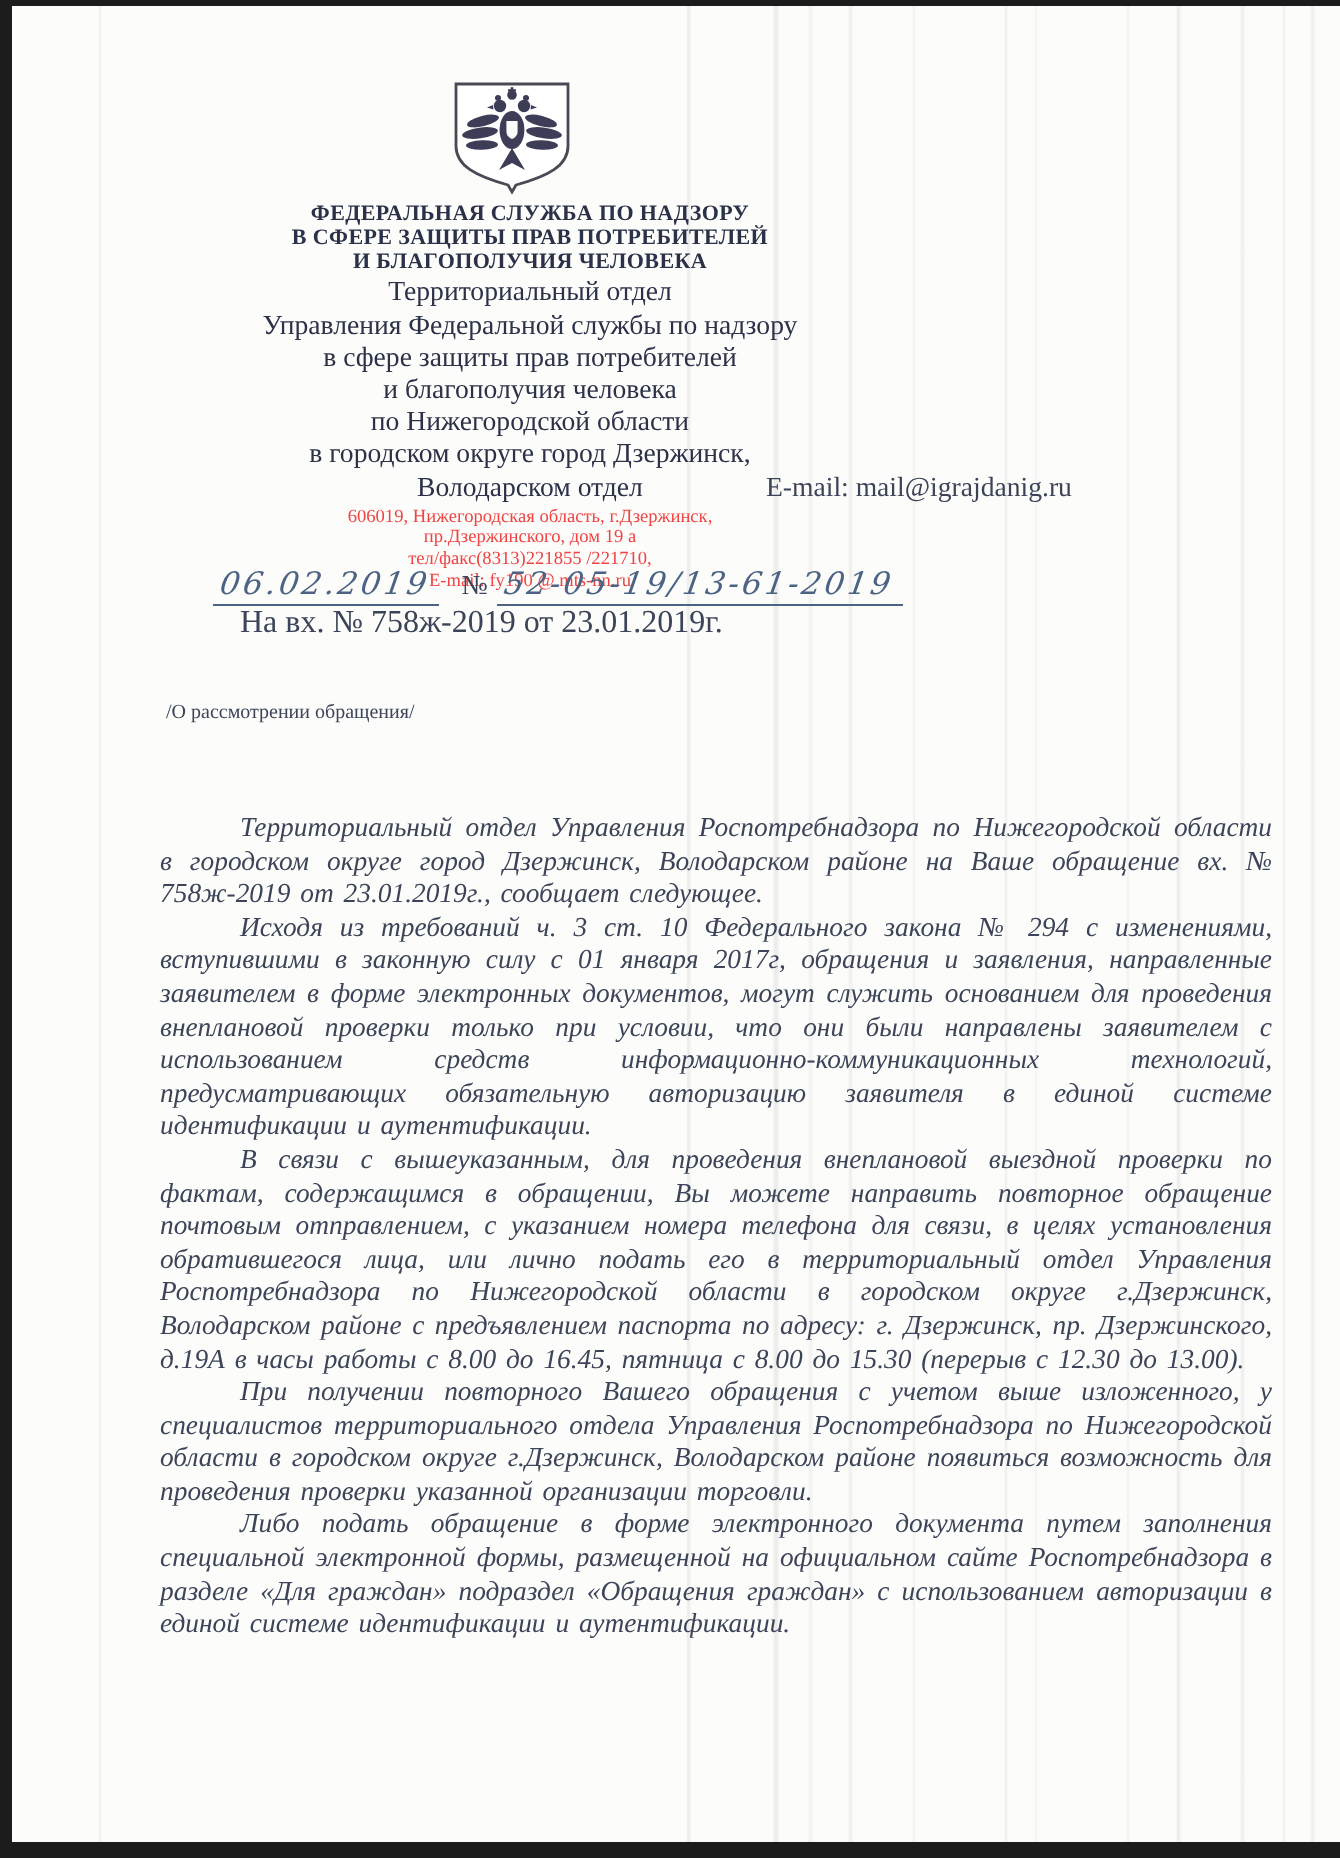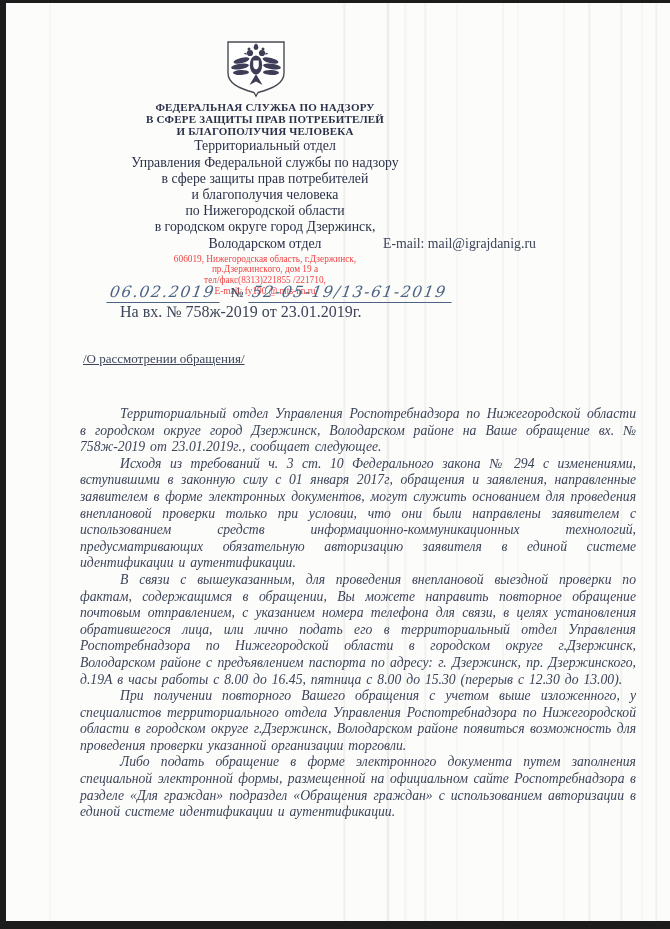--- a/index.html
+++ b/index.html
@@ -66,21 +66,21 @@
   .handwritten{
     display:inline-block;
     font-family:"DejaVu Serif",serif;font-style:italic;
     font-size:15.5px;color:var(--handwriting);
     letter-spacing:1.6px;transform:skewX(-9deg);
   }
   .hw-underline{border-bottom:1.4px solid var(--handwriting);padding:0 6px 1px 2px;}
   .num-sign{font-size:13.8px;color:var(--ink);margin:0 6px 0 10px;}
   .incoming-ref{position:absolute;left:120px;top:303px;font-size:16px;}
 
-  .subject{position:absolute;left:83px;top:351px;font-size:13px;text-decoration:underline;}
+  .subject{position:absolute;left:83px;top:351px;font-size:10px;}
 
   
   .body-text{
     position:absolute;left:80px;top:406px;width:556px;
     font-size:13.7px;line-height:16.6px;
     text-align:justify;
   }
   .body-text p{text-indent:40px;word-spacing:1.5px;font-style:italic;}
 
   .eagle{fill:#3d3d58;}

